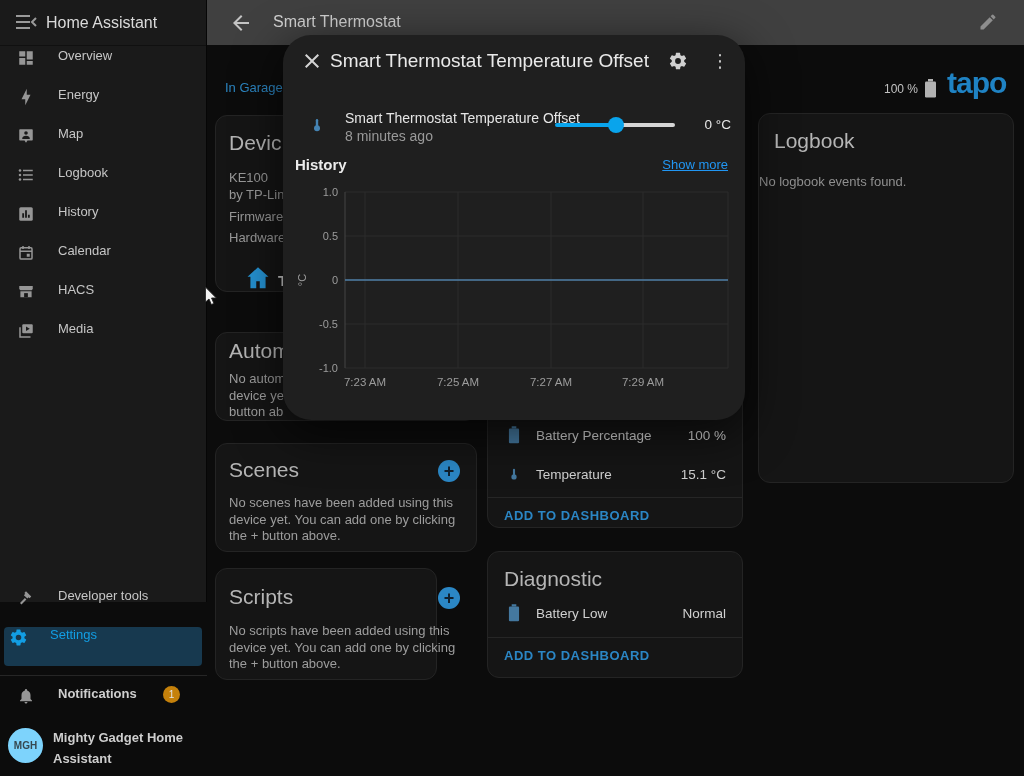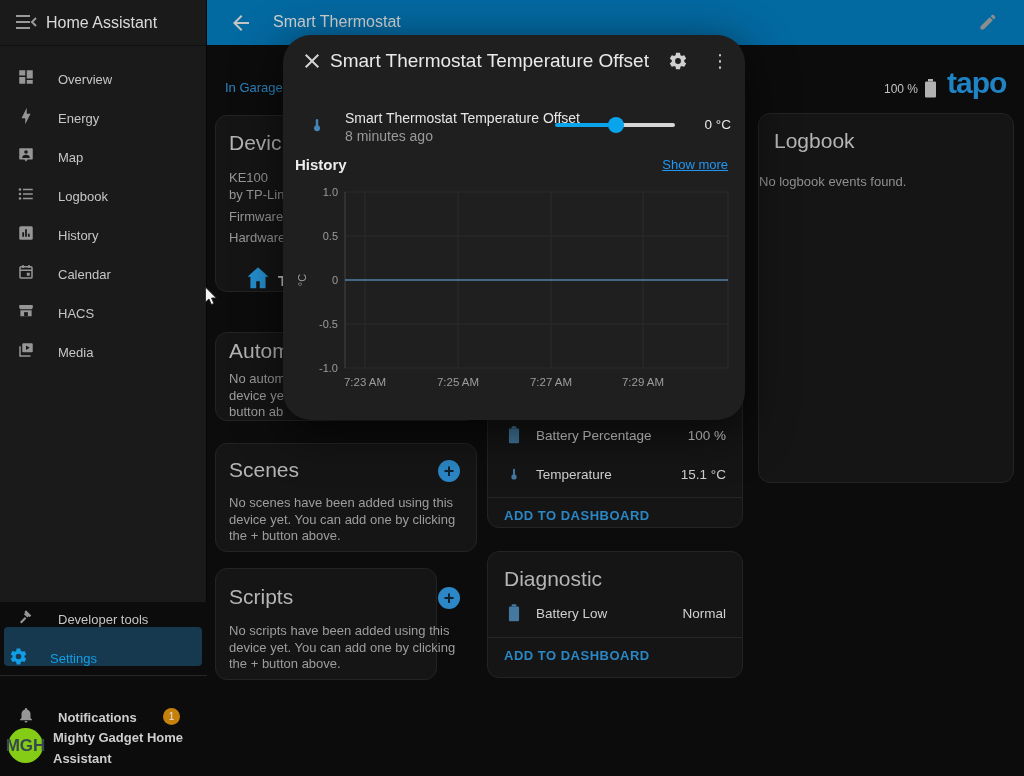--- a/index.html
+++ b/index.html
@@ -4,35 +4,35 @@
 <style>
   html,body{margin:0;padding:0;background:#000;}
   #app{position:relative;width:1024px;height:776px;background:#0c0c0c;overflow:hidden;
        font-family:"Liberation Sans",sans-serif;-webkit-font-smoothing:antialiased;}
   .abs{position:absolute;}
   
   #sidebar{position:absolute;left:0;top:0;width:207px;height:602px;background:#1a1a1a;border-right:1px solid #060606;box-sizing:border-box;}
   #sidebar-header{position:absolute;left:0;top:0;width:100%;height:45px;border-bottom:1px solid #101010;display:flex;align-items:center;}
   #sidebar-header .title{font-size:16px;font-weight:500;color:#dadada;margin-left:22px;}
   .nav{position:absolute;left:0;right:0;}
-  .nav-item{height:39px;display:flex;align-items:flex-end;padding-left:16px;gap:22px;cursor:pointer;}
+  .nav-item{height:39px;display:flex;align-items:flex-start;padding-left:16px;gap:22px;cursor:pointer;}
   .nav-item .ico{width:20px;height:20px;display:flex;align-items:center;justify-content:center;color:#969696;}
   .nav-item .lbl{font-size:13px;font-weight:500;color:#c6c6c6;}
   .nav-item.active{background:#17394f;border-radius:4px;margin:0 4px;padding-left:4px;}
   .nav-item.active .ico{color:#129ee4;}
   .nav-item.active .lbl{color:#129ee4;}
   .badge{position:absolute;right:26px;width:17px;height:17px;border-radius:50%;background:#c5810b;
          color:#e4e4e4;font-size:10px;display:flex;align-items:center;justify-content:center;}
   #profile{position:absolute;left:0;top:722px;width:207px;height:54px;}
-  #avatar{position:absolute;left:8px;top:6px;width:35px;height:35px;border-radius:50%;background:#84cc16;
-          color:#36474f;font-size:17px;font-weight:bold;display:flex;align-items:center;justify-content:center;}
+  #avatar{position:absolute;left:8px;top:6px;width:35px;height:35px;border-radius:50%;background:#7dd3fc;
+          color:#36474f;font-size:10px;font-weight:bold;display:flex;align-items:center;justify-content:center;}
   #profile-name{position:absolute;left:53px;top:5px;width:140px;font-size:13px;font-weight:bold;color:#cecece;line-height:21px;}
   #sidebar-divider{position:absolute;left:0;top:675px;width:207px;border-top:1px solid #262626;}
   
-  #header{position:absolute;left:207px;top:0;width:817px;height:45px;background:#0369a1;text-align:center;}
+  #header{position:absolute;left:207px;top:0;width:817px;height:45px;background:#404040;text-align:center;}
   #header .title{position:absolute;left:66px;top:13px;font-size:16px;color:#d2d2d2;}
   #back-btn{position:absolute;left:22px;top:11px;width:24px;height:24px;color:#c4c4c4;cursor:pointer;}
   #edit-btn{position:absolute;right:26px;top:12px;width:20px;height:20px;color:#8d8d8d;cursor:pointer;}
   
   .link-blue{color:#2c85c1;font-size:13px;}
   #area-link{position:absolute;left:225px;top:80px;cursor:pointer;text-align:center;}
   #hdr-battery-text{position:absolute;left:868px;top:82px;width:50px;text-align:right;font-size:12px;color:#c2c2c2;}
   #hdr-battery-icon{position:absolute;left:924px;top:79px;color:#b2b2b2;}
   #brand{position:absolute;left:947px;top:66px;font-size:30px;font-weight:bold;letter-spacing:-1px;color:#1f83c4;}
   .card{position:absolute;background:#151515;border:1px solid #242424;border-radius:12px;box-sizing:border-box;}

